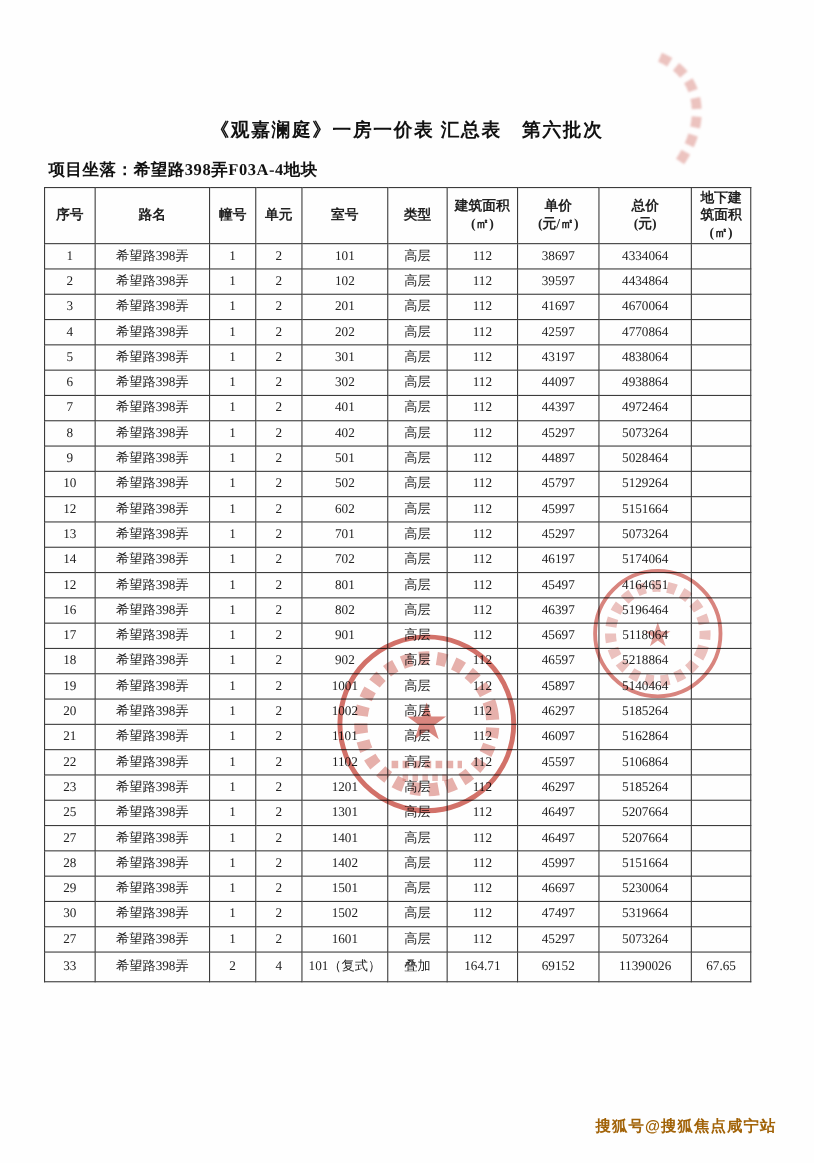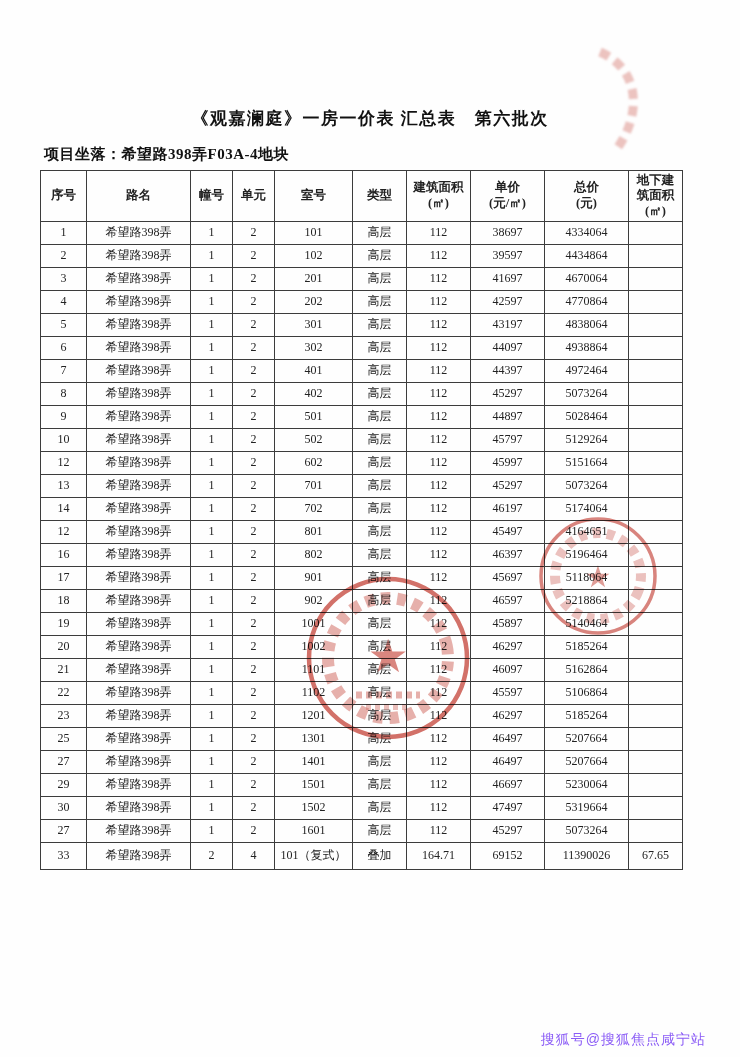--- a/index.html
+++ b/index.html
@@ -30,23 +30,24 @@
     font-weight:bold;white-space:pre-line;height:48px;font-size:12.5px;line-height:1.25;
   }
   .price-table td{height:20px;line-height:1.1;}
   .price-table tbody tr:last-child td{height:24px;margin-left:44px;}
   
   .seal{position:absolute;pointer-events:none;mix-blend-mode:multiply;filter:blur(0.5px);}
   .seal-a{left:298px;top:568px;opacity:0.72;}
   .seal-b{left:534px;top:512px;opacity:0.62;}
   .faint-mark{position:absolute;left:586px;top:46px;pointer-events:none;opacity:0.30;filter:blur(1.2px);mix-blend-mode:multiply;}
   .watermark{
-    position:absolute;right:34px;bottom:8px;
-    font-size:14px;color:#8b5cf6;letter-spacing:1px;
+    position:absolute;right:34px;bottom:24px;
+    font-size:14px;color:#a16207;letter-spacing:1px;
     font-family:"Liberation Sans","DejaVu Sans",sans-serif;
+    font-weight:bold;
   }
 </style>
 </head>
 <body>
 
 <div class="page">
 
   <h1 class="title">《观嘉澜庭》一房一价表  汇总表　第六批次</h1>
 
   <div class="location">项目坐落：希望路398弄F03A-4地块</div>
@@ -366,20 +367,32 @@
           <td>1</td>
           <td>2</td>
           <td>1401</td>
           <td>高层</td>
           <td>112</td>
           <td>46497</td>
           <td>5207664</td>
           <td></td>
         </tr>
         <tr>
+          <td>28</td>
+          <td>希望路398弄</td>
+          <td>1</td>
+          <td>2</td>
+          <td>1402</td>
+          <td>高层</td>
+          <td>112</td>
+          <td>45997</td>
+          <td>5151664</td>
+          <td></td>
+        </tr>
+        <tr>
           <td>29</td>
           <td>希望路398弄</td>
           <td>1</td>
           <td>2</td>
           <td>1501</td>
           <td>高层</td>
           <td>112</td>
           <td>46697</td>
           <td>5230064</td>
           <td></td>

